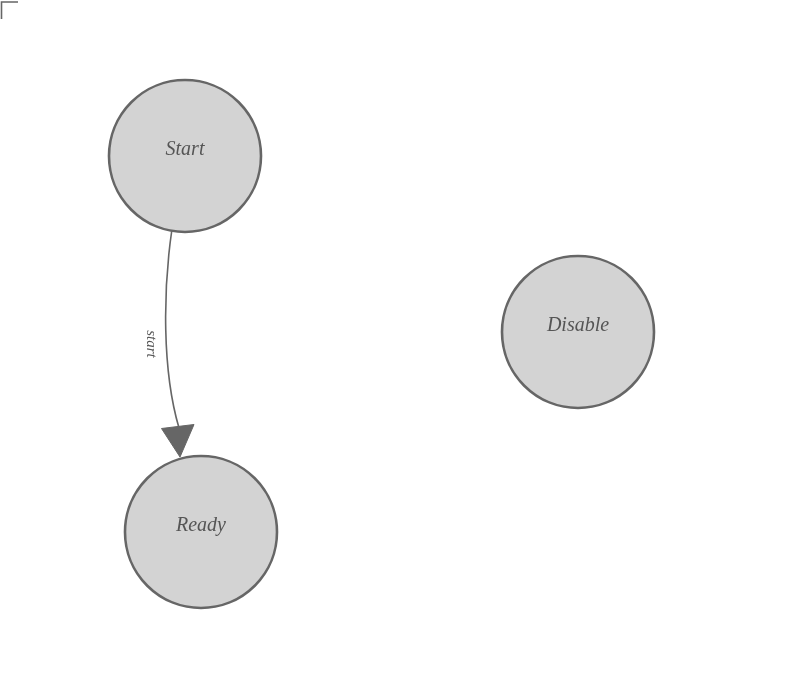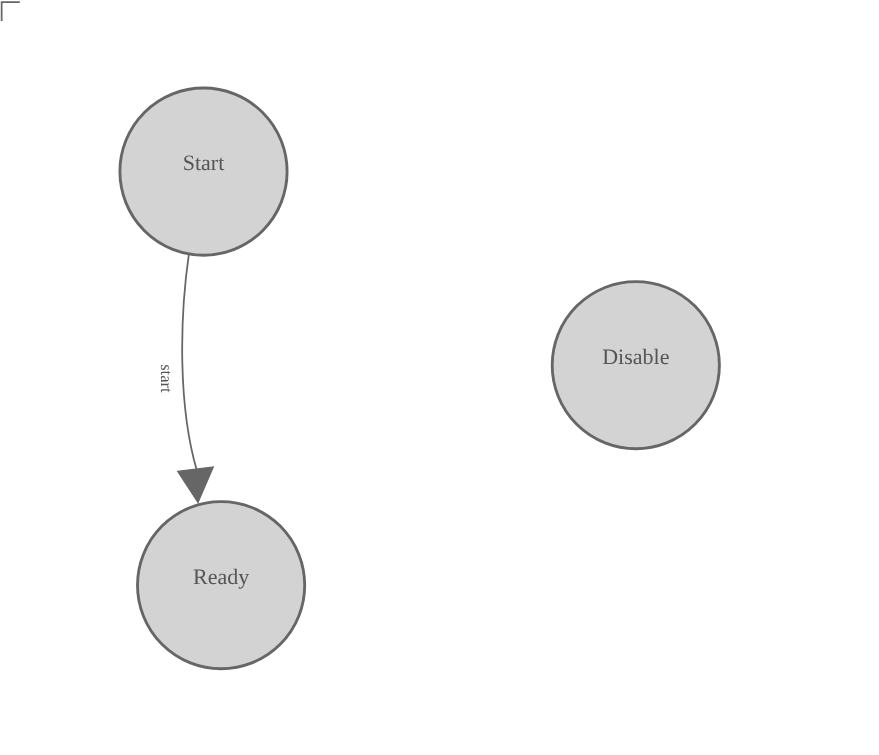--- a/index.html
+++ b/index.html
@@ -9,20 +9,21 @@
   }
   body {
     font-family: "Liberation Serif", "DejaVu Serif", serif;
   }
   #canvas {
     position: relative;
     width: 799px;
     height: 686px;
     background: #ffffff;
     overflow: hidden;
+    font-style: italic;
   }
   #diagram-svg {
     position: absolute;
     left: 0;
     top: 0;
     width: 799px;
     height: 686px;
   }
   .node-circle {
     fill: #d3d3d3;

